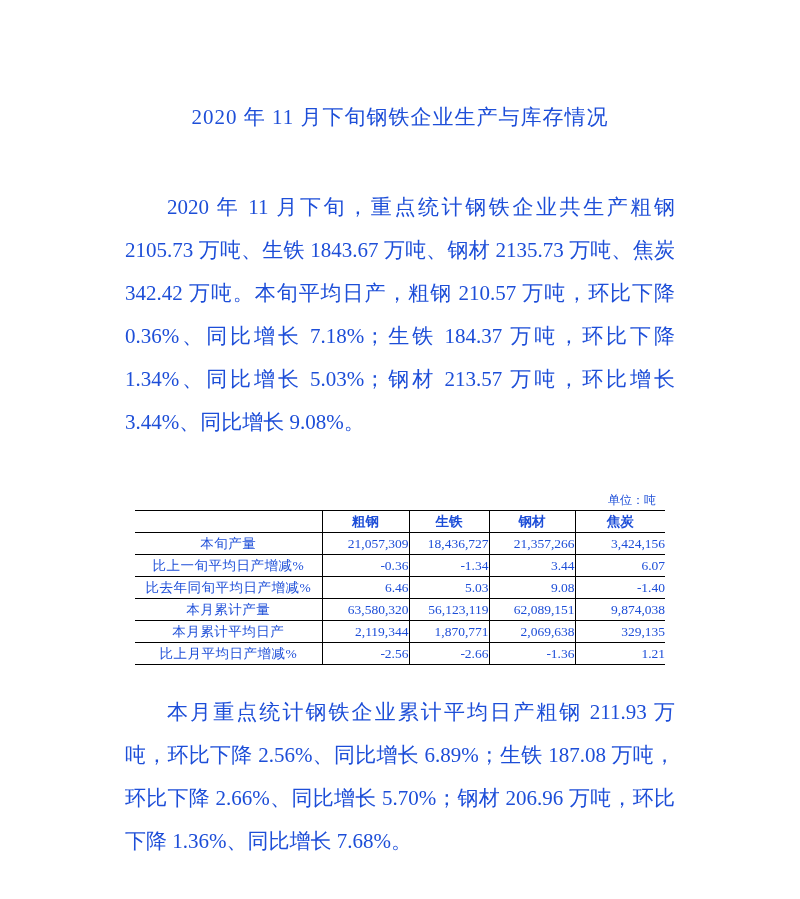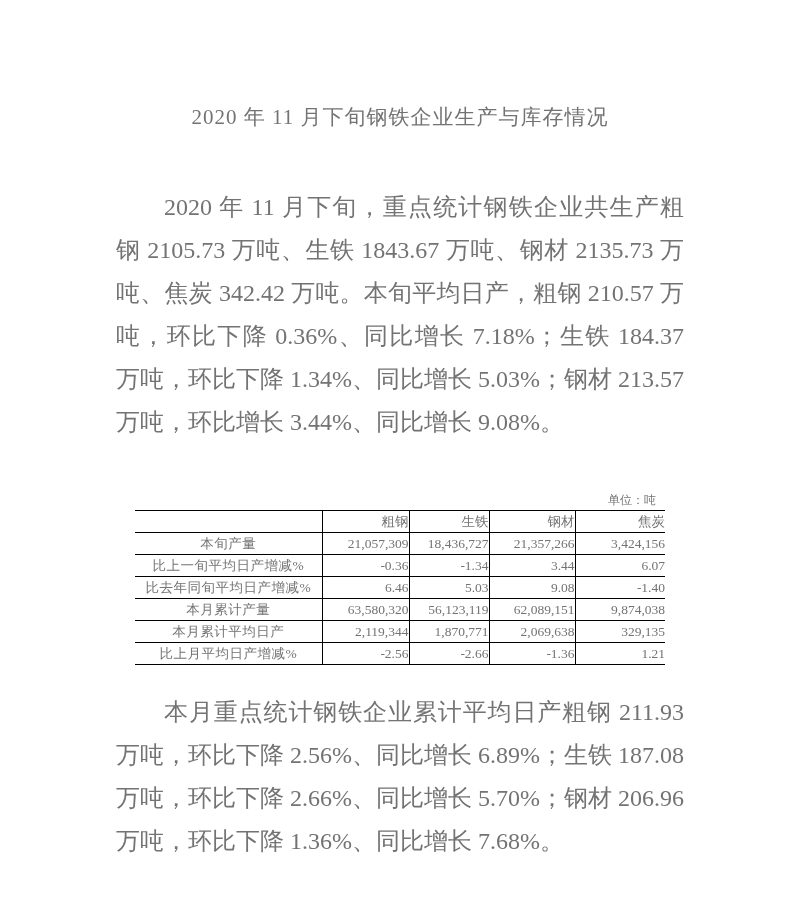--- a/index.html
+++ b/index.html
@@ -4,35 +4,35 @@
 <style>
   html, body { margin: 0; padding: 0; background: #ffffff; }
   .page {
     position: relative;
     width: 800px;
     height: 899px;
     margin: 0 auto;
     box-sizing: border-box;
     padding: 103px 112px 0 112px;
     background: #ffffff;
-    color: #737373;
+    color: #1d4ed8;
     font-family: "Liberation Serif", "DejaVu Serif", serif;
     overflow: hidden;
   }
   .doc-title {
     margin: 0;
     font-size: 21px;
     font-weight: normal;
     line-height: 29px;
     text-align: center;
     letter-spacing: 1px;
   }
   .body-para {
-    margin: 4px;
-    font-size: 24px;
+    margin: 13px;
+    font-size: 21px;
     line-height: 43px;
     text-align: justify;
     text-indent: 2em;
   }
   .body-para.first { margin-top: 54px; }
   .body-para.last { margin-top: 26px; }
 
   .table-block {
     width: 530px;
     margin: 46px auto 0 auto;
@@ -61,22 +61,22 @@
     height: 21px;
     padding: 0;
     font-size: 13.5px;
     line-height: 21px;
     vertical-align: middle;
     overflow: hidden;
     white-space: nowrap;
   }
   table.data-table th {
     font-family: "Liberation Sans", "DejaVu Sans", sans-serif;
-    font-weight: normal;
-    text-align: right;
+    font-weight: bold;
+    text-align: center;
   }
   table.data-table th + th, table.data-table td + td {
     border-left: 1px solid #000;
   }
   td.row-label {
     text-align: center;
     padding-left: 6px;
     letter-spacing: 0.5px;
   }
   td.num { text-align: right; }

